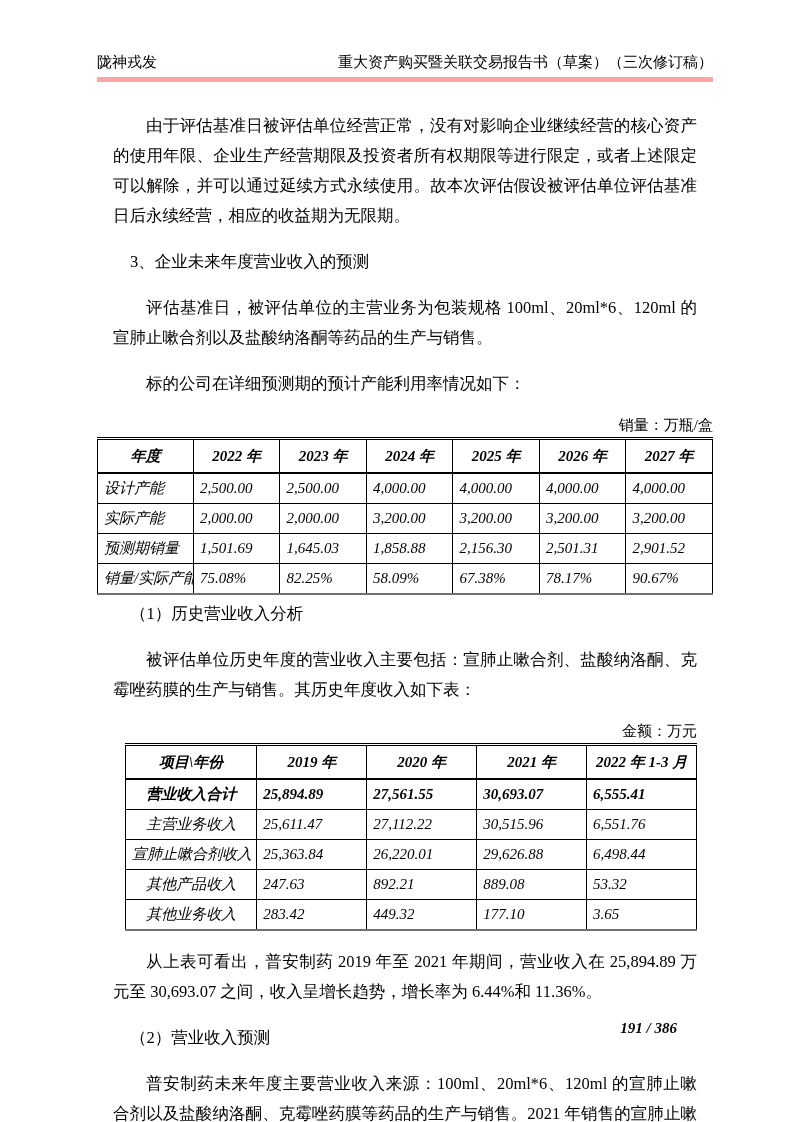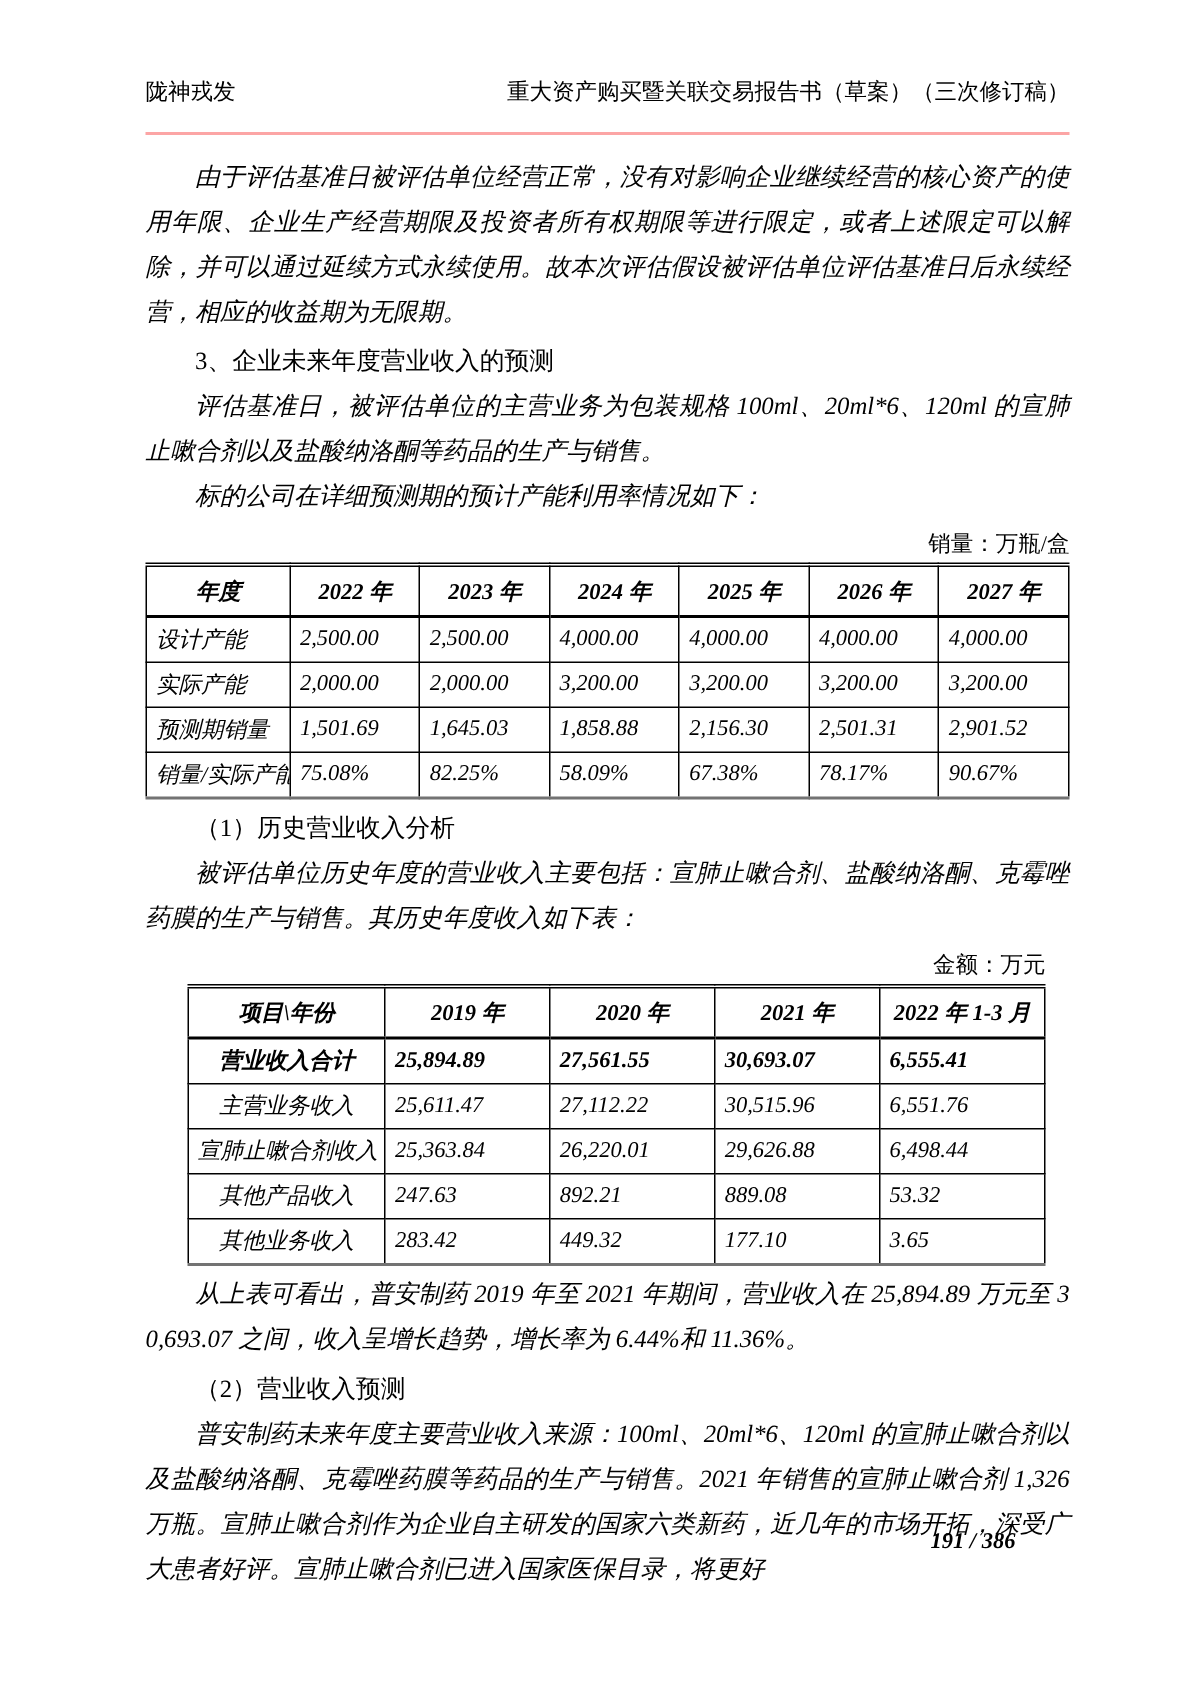--- a/index.html
+++ b/index.html
@@ -14,33 +14,32 @@
     box-sizing: border-box;
   }
   
   .doc-header {
     margin: 52px 80px 0 97px;
     display: flex;
     justify-content: space-between;
     align-items: flex-end;
     font-size: 15px;
     line-height: 20px;
-    padding-bottom: 16px;
-    border-bottom: 2px solid #fca5a5;
+    padding-bottom: 5px;
+    border-bottom: 5px solid #fca5a5;
   }
   
   .content { margin: 0 80px 0 97px; padding-top: 13px; }
   .para {
-    margin: 0;
+    margin: 16px;
     font-size: 16.5px;
     line-height: 30px;
     text-align: justify;
     text-indent: 2em;
     word-break: break-all;
-    font-style: italic;
   }
   .heading {
     margin: 3px 0 0 0;
     font-size: 16.5px;
     line-height: 30px;
     text-indent: 2em;
   }
   .unit-note {
     margin: 7px 0 2px 0;
     font-size: 15px;

